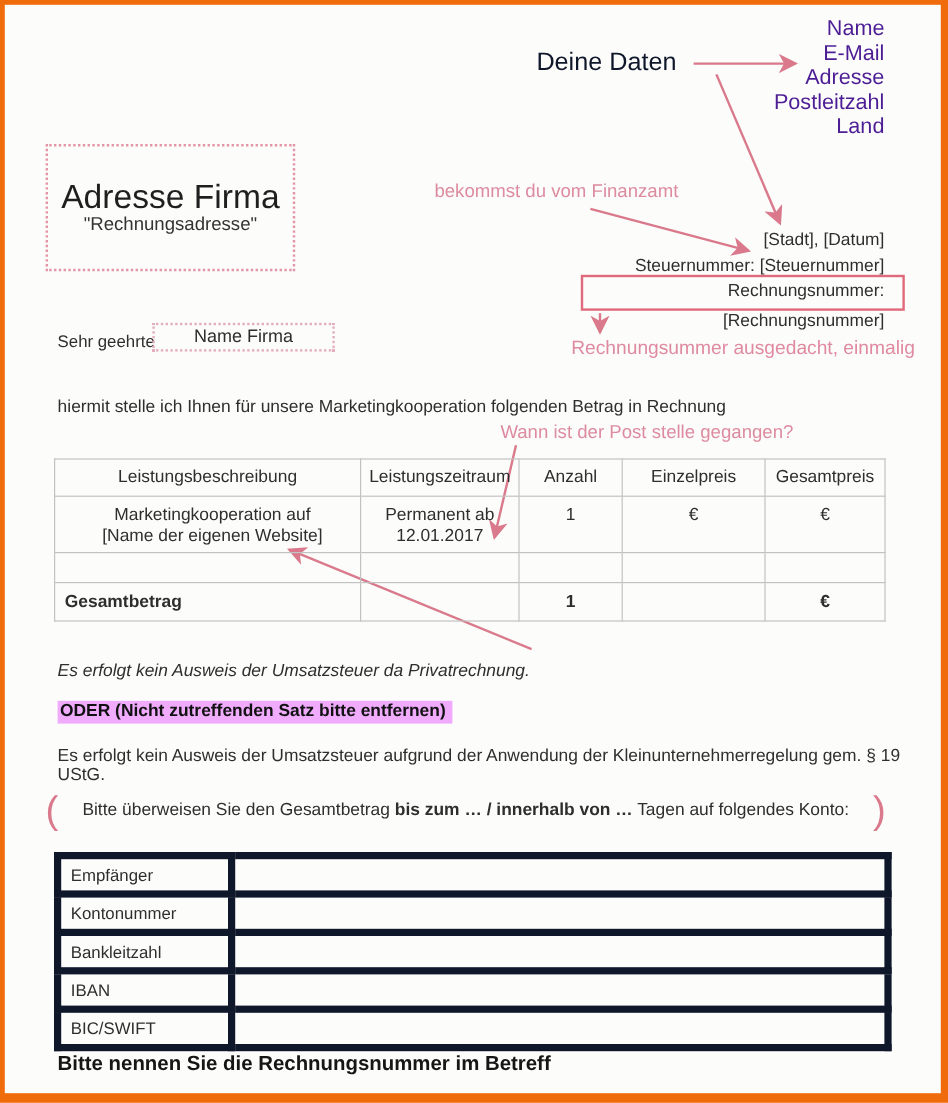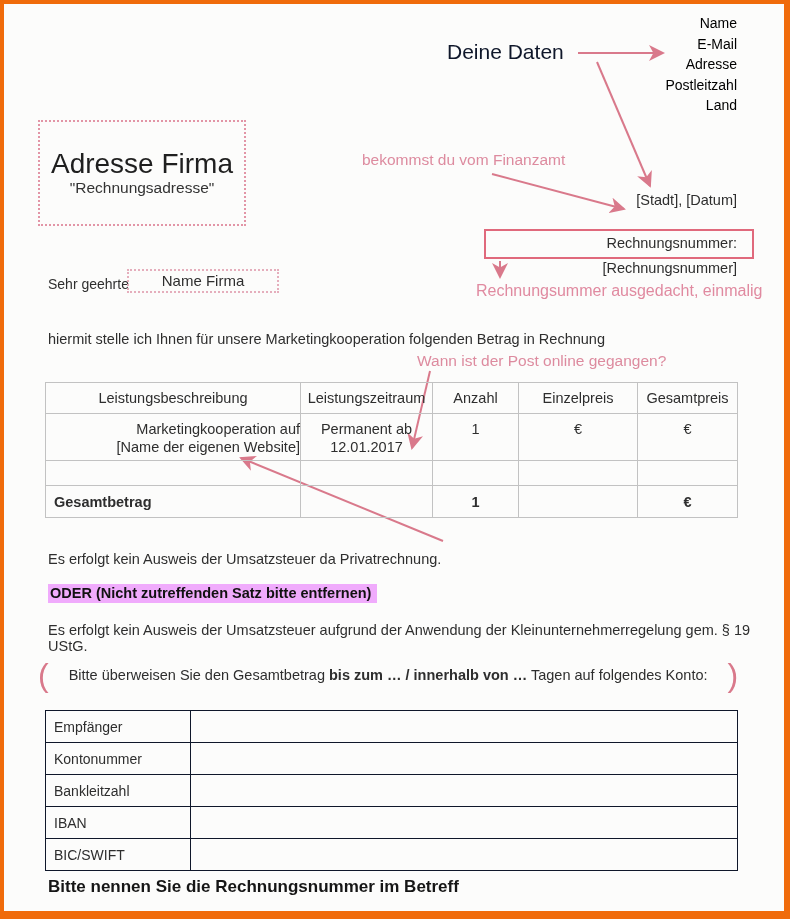--- a/index.html
+++ b/index.html
@@ -9,21 +9,21 @@
     background:#f06b0b; overflow:hidden;
     color:#2e2e2e;
   }
   .doc {
     position:absolute; left:4px; top:4px; width:780px; height:907px;
     background:#fcfcfb;
   }
   .abs { position:absolute; z-index:2; }
   .arrows { position:absolute; left:0; top:0; width:790px; height:919px; z-index:1; pointer-events:none; }
 
-  .recipient { right:53px; top:13px; text-align:right; font-size:14px; line-height:20.6px; color:#000000;margin-left:48px; }
+  .recipient { right:53px; top:13px; text-align:right; font-size:18px; line-height:20.6px; color:#4c1d95;margin-left:48px; }
 
   .your-data { left:447px; top:40px; font-size:21px; color:#0f172a; }
 
   .sender-box {
     left:38px; top:120px; width:208px; height:106px;
     border:2px dotted #e295a6;
     display:flex; flex-direction:column; align-items:center; justify-content:center;
     text-align:center;
   }
   .sender-title { font-size:28px; line-height:1.05; color:#1f1f1f; }
@@ -50,39 +50,39 @@
     text-align:center; font-size:15px; line-height:19px;
   }
 
   .intro { left:48px; top:331px; font-size:14.5px; }
 
   table { border-collapse:collapse; table-layout:fixed; }
   .items-table { left:45px; top:382px; width:692px; font-size:14.5px; }
   .items-table th, .items-table td { border:1px solid #c2c2c2; }
   .items-table th { height:31px; font-weight:normal; text-align:center; }
   .items-table .r1 td { height:47px; vertical-align:top; padding-top:6px; text-align:center; line-height:18px; white-space:pre-line; }
-  .items-table .r1 td.desc { text-align:right; padding-left:8px; }
+  .items-table .r1 td.desc { text-align:center; padding-left:8px; }
   .items-table .r2 td { height:25px; }
   .items-table .r3 td { height:32px; font-weight:bold; text-align:center; vertical-align:middle; }
   .items-table .r3 td.desc { text-align:left; padding-left:8px; }
 
-  .tax-private { left:48px; top:551px; font-size:14.5px; }
+  .tax-private { left:48px; top:551px; font-size:14.5px;font-style:italic; }
   .oder {
     left:48px; top:584px; font-size:14.5px; font-weight:bold;
     background:#f0abfc; color:#111; padding:1px 6px 2px 2px;
   }
   .tax-small { left:48px; top:622px; font-size:14.5px; }
 
   .payment { left:38px; top:659px; display:flex; align-items:center; }
   .paren { font-size:32px; font-weight:300; color:#d9798b; line-height:1; }
   .payment .txt { font-size:14.5px; margin:0 20px; color:#2e2e2e; }
   .payment .txt b { font-weight:bold; }
 
   .bank-table { left:45px; top:710px; width:692px; font-size:14px; }
-  .bank-table td { border:1px solid #0f172a; height:32px; vertical-align:middle; }
+  .bank-table td { border:6px solid #0f172a; height:32px; vertical-align:middle; }
   .bank-table td.lbl { padding-left:8px; }
 
   .footer-note { left:48px; top:877px; font-size:17px; font-weight:600; color:#161616; }
 </style>
 </head>
 <body>
 
 <div class="page">
   <div class="doc"></div>
 
@@ -111,30 +111,31 @@
   <div class="abs your-data">Deine Daten</div>
 
   <div class="abs sender-box">
     <div class="sender-title">Adresse Firma</div>
     <div class="sender-sub">"Rechnungsadresse"</div>
   </div>
 
   <div class="abs note note-finanzamt">bekommst du vom Finanzamt</div>
 
   <div class="abs city-date">[Stadt], [Datum]</div>
+  <div class="abs tax-number">Steuernummer: [Steuernummer]</div>
   <div class="abs invoice-number-box">Rechnungsnummer: [Rechnungsnummer]</div>
 
   <div class="abs note-invoice note">Rechnungsummer ausgedacht, einmalig</div>
 
   <div class="abs salutation">Sehr geehrte</div>
   <div class="abs name-box">Name Firma</div>
 
   <div class="abs intro">hiermit stelle ich Ihnen für unsere Marketingkooperation folgenden Betrag in Rechnung</div>
 
-  <div class="abs note note-post">Wann ist der Post online gegangen?</div>
+  <div class="abs note note-post">Wann ist der Post stelle gegangen?</div>
 
   <table class="abs items-table">
     <colgroup>
       <col style="width:255px">
         <col style="width:132px">
         <col style="width:86px">
         <col style="width:119px">
         <col style="width:100px">
     </colgroup>
     <tbody>

